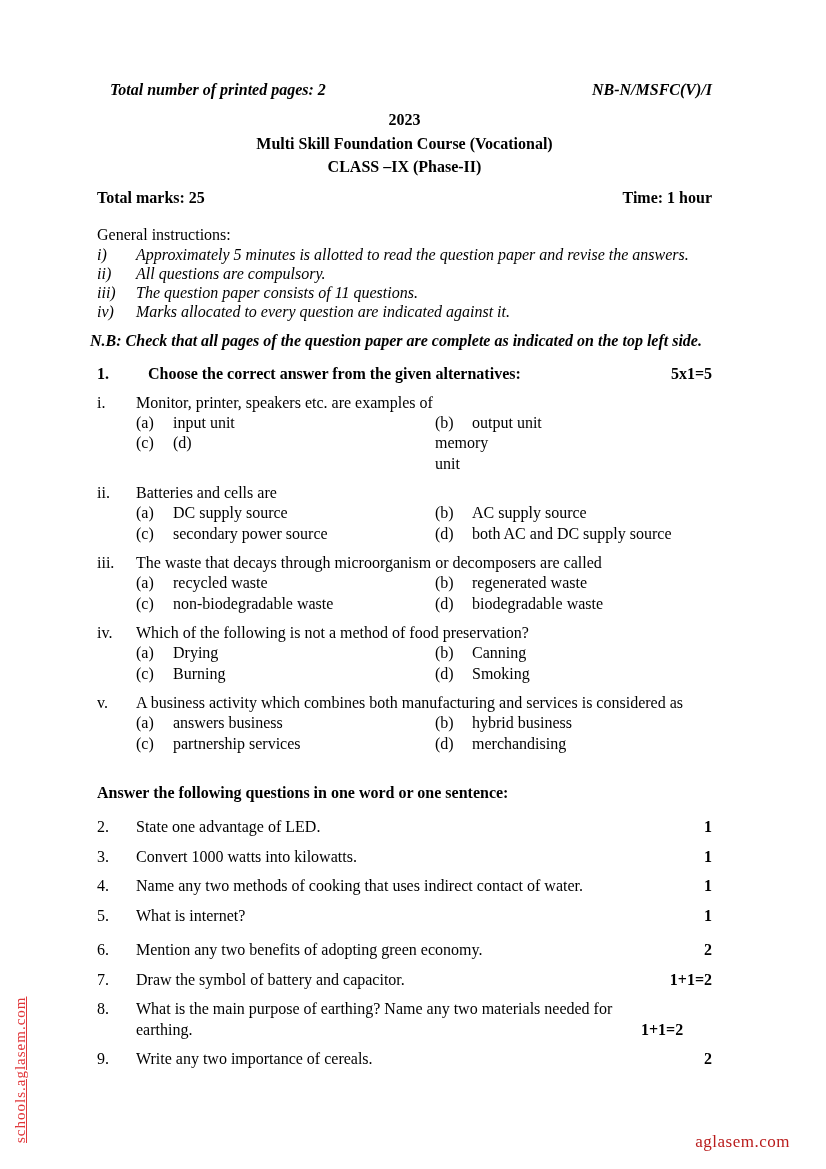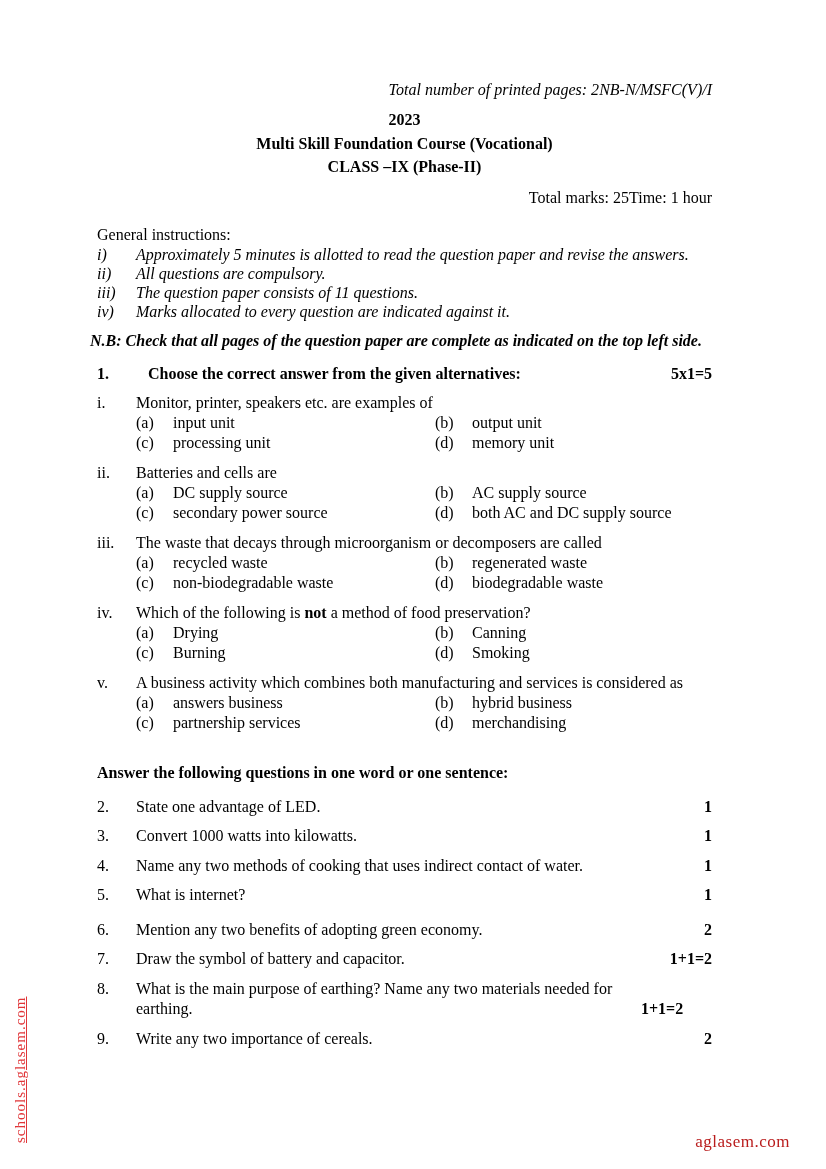--- a/index.html
+++ b/index.html
@@ -8,22 +8,22 @@
     position:relative;
     width:826px; height:1169px;
     background:#ffffff;
     font-family:"Liberation Serif", serif;
     font-size:16px; color:#000;
     overflow:hidden;
     margin:0 auto;
   }
   .content { position:absolute; left:97px; top:80px; width:615px; }
 
-  .row-split { display:flex; justify-content:flex-end; line-height:20px; }
-  .bold { font-weight:bold;margin-top:17px; }
+  .row-split { display:flex; justify-content:space-between; line-height:20px;font-weight:bold; }
+  .bold { font-weight:normal;margin-top:17px; }
 
   .pages-note { font-style:italic; padding-left:13px; }
   .paper-code { font-style:italic; }
 
   .title-block { text-align:center; margin-top:8px; font-weight:bold; line-height:23.5px; }
 
   .marks-row { margin-top:9px; }
 
   .gen-head { font-weight:normal; margin-top:16px; line-height:21px; }
   .inst-row { display:flex; line-height:19.3px; }
@@ -130,21 +130,20 @@
       <div class="subq-line">
         <span class="subq-num">i.</span>
         <span class="subq-text">Monitor, printer, speakers etc. are examples of</span>
       </div>
       <div class="opt-grid">
         <span>(a)</span>
         <span>input unit</span>
         <span>(b)</span>
         <span>output unit</span>
         <span>(c)</span>
-        <span>processing unit</span>
         <span>(d)</span>
         <span>memory unit</span>
       </div>
     </div>
 
     <div class="subq">
       <div class="subq-line">
         <span class="subq-num">ii.</span>
         <span class="subq-text">Batteries and cells are</span>
       </div>

